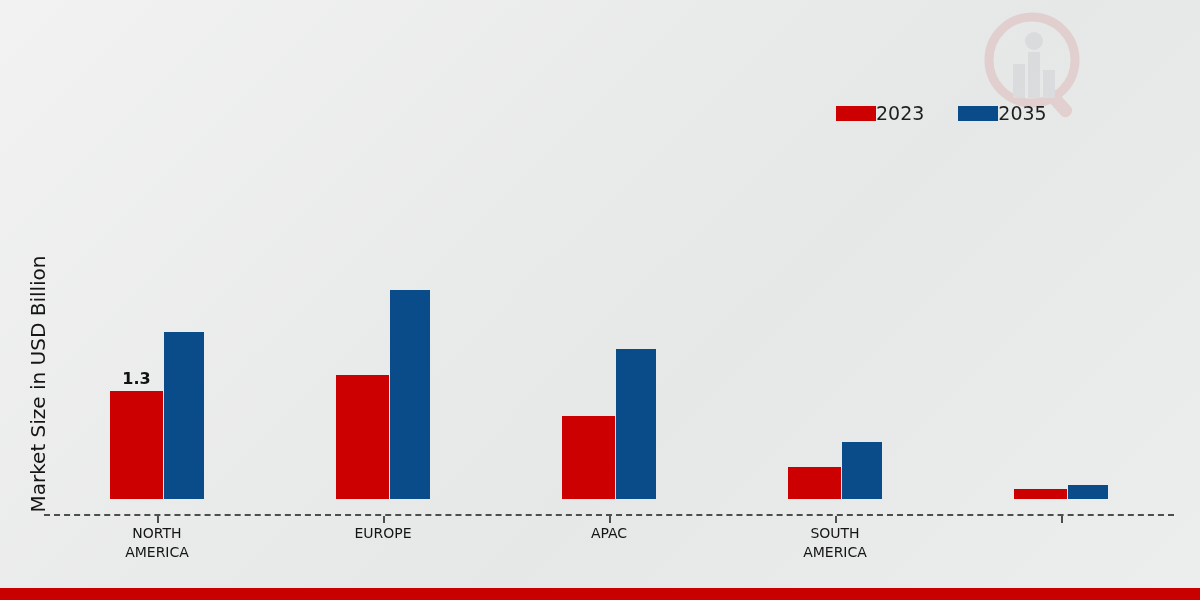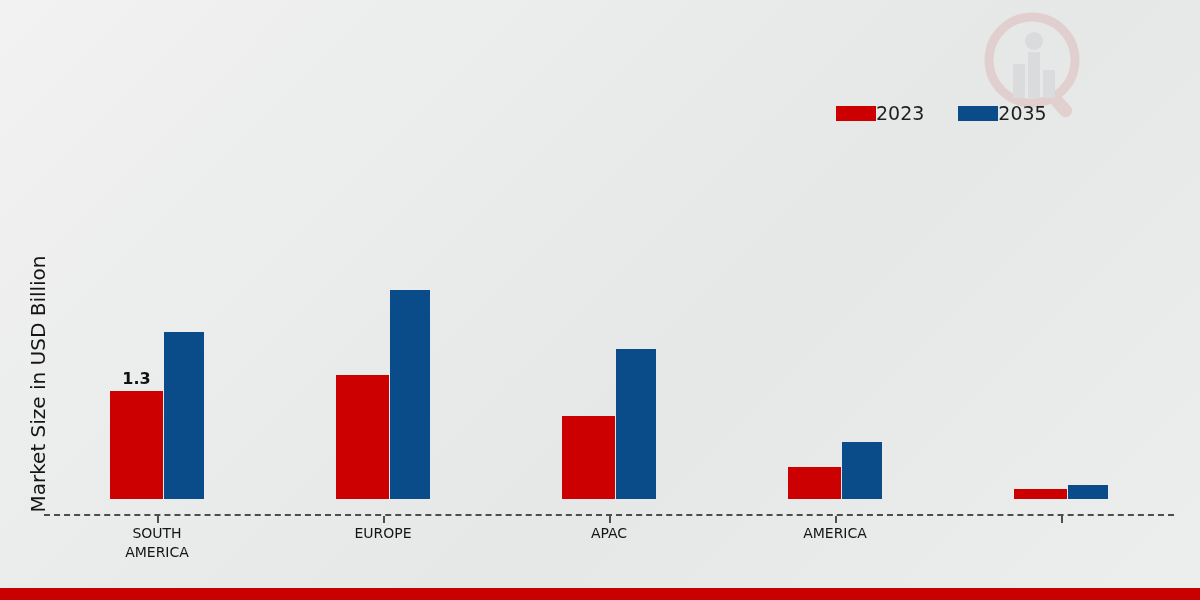--- a/index.html
+++ b/index.html
@@ -217,27 +217,28 @@
 
   <div id="baseline"></div>
 
   <div class="tick" style="left:157px;"></div>
   <div class="tick" style="left:383px;"></div>
   <div class="tick" style="left:609px;"></div>
   <div class="tick" style="left:835px;"></div>
   <div class="tick" style="left:1061px;"></div>
 
   <div class="cat-label" style="left:57px;">
+    <div>NORTH</div>
+    <div>AMERICA</div>
+  </div>
+  <div class="cat-label" style="left:509px;">
+    <div>APAC</div>
+  </div>
+  <div class="cat-label" style="left:283px;">
+    <div>EUROPE</div>
+  </div>
+  <div class="cat-label" style="left:735px;">
     <div>SOUTH</div>
     <div>AMERICA</div>
   </div>
-  <div class="cat-label" style="left:509px;">
-    <div>APAC</div>
-  </div>
-  <div class="cat-label" style="left:283px;">
-    <div>EUROPE</div>
-  </div>
-  <div class="cat-label" style="left:735px;">
-    <div>AMERICA</div>
-  </div>
 
   <div id="bottom-band"></div>
 </div>
 
 </body></html>

